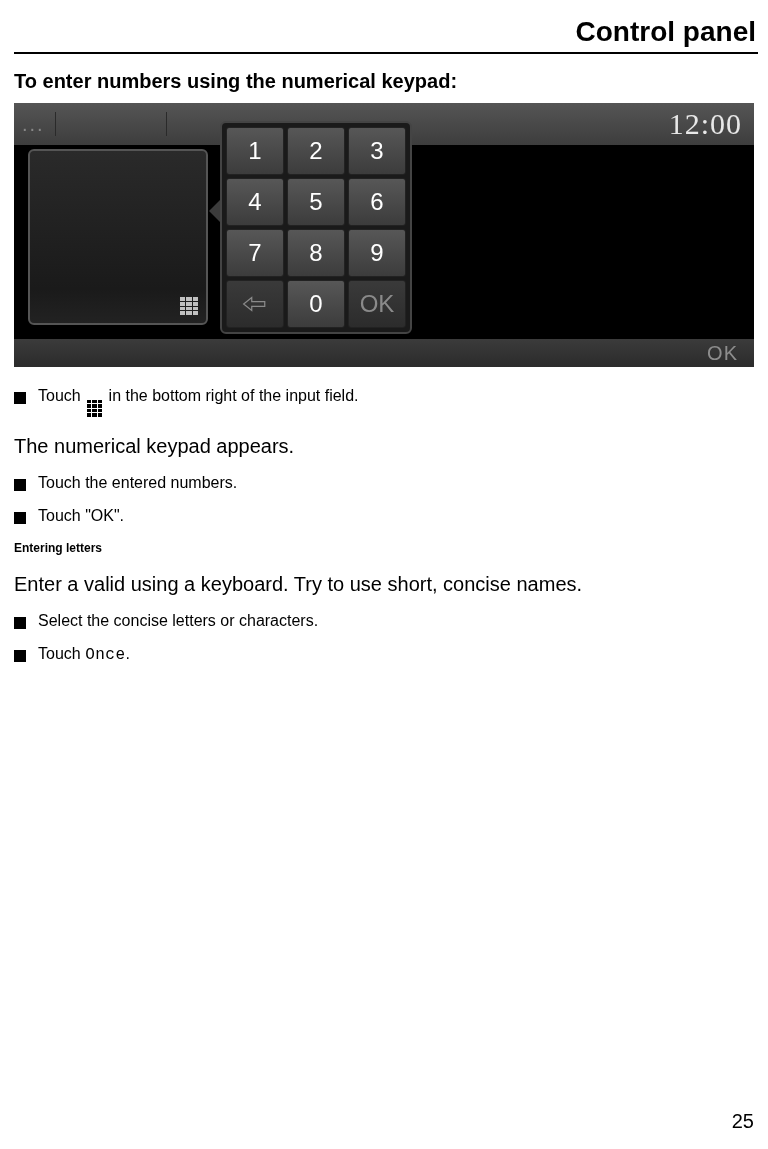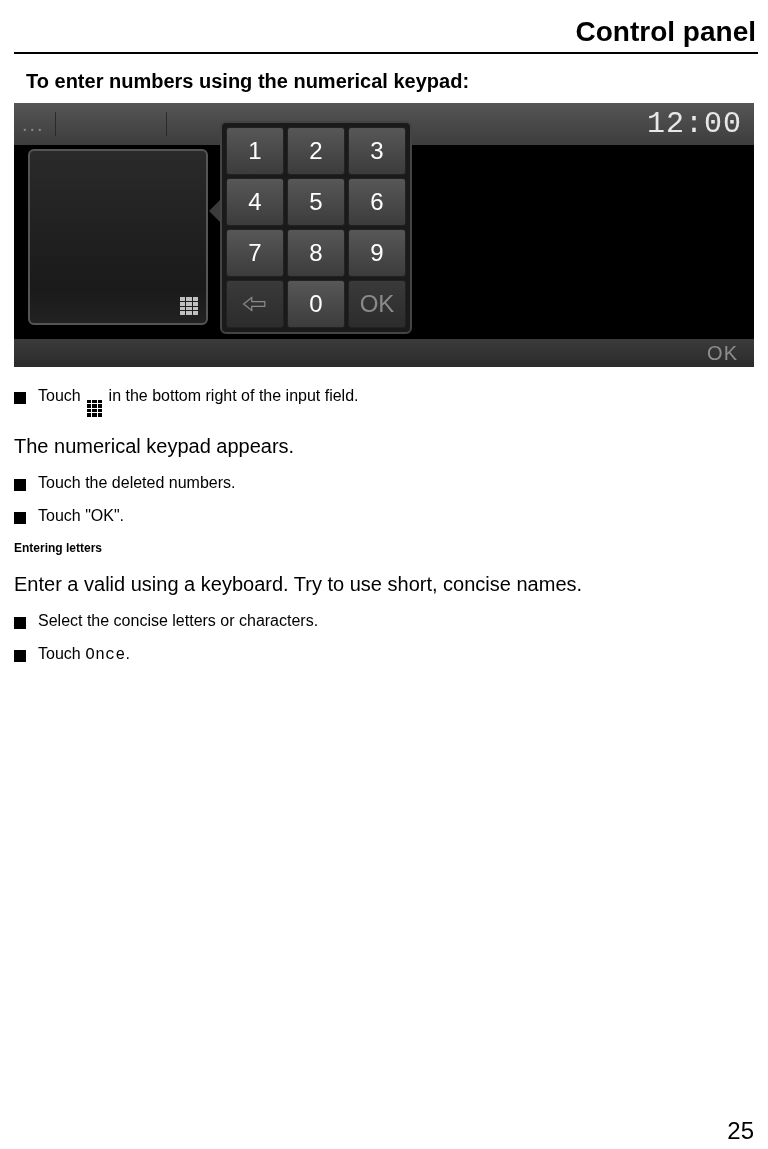--- a/index.html
+++ b/index.html
@@ -20,21 +20,21 @@
     text-align: right;
     font-size: 28px;
     font-weight: bold;
     padding: 0 2px 4px 0;
     border-bottom: 2px solid #000;
     margin-bottom: 16px;
   }
   .subheading {
     font-size: 20px;
     font-weight: bold;
-    margin: 6px 0 10px 12px;
+    margin: 6px 0 10px 0;
   }
   
   .panel {
     width: 740px;
     height: 264px;
     background: #000;
     position: relative;
     overflow: hidden;
     margin-bottom: 18px;
   }
@@ -62,21 +62,21 @@
   .panel-top .vsep.far {
     margin-left: 100px;
   }
   .panel-top .time {
     margin-left: auto;
     margin-right: 12px;
     font-size: 30px;
     font-weight: 300;
     letter-spacing: 1px;
     color: #e8e8e8;
-    font-family: Liberation Mono, monospace;
+    font-family: Liberation Serif, serif;
   }
   .panel-bottom {
     position: absolute;
     left: 0; bottom: 0; right: 0;
     height: 28px;
     background: linear-gradient(#3b3b3b, #2b2b2b);
     display: flex;
     align-items: center;
     justify-content: flex-end;
     padding-right: 16px;
@@ -190,23 +190,23 @@
     gap: 1px;
     margin: 0 2px;
   }
   .inline-icon span { background:#000; }
   .mono {
     font-family: "Courier New", monospace;
     letter-spacing: 0.5px;
   }
   .page-num {
     position: absolute;
-    bottom: 4px;
+    bottom: 16px;
     right: 14px;
-    font-size: 24px;
+    font-size: 20px;
   }
 </style>
 </head>
 <body>
 
 <div class="page">
   <div class="section-title">Control panel</div>
 
   <div class="subheading">To enter numbers using the numerical keypad:</div>
 
@@ -273,21 +273,21 @@
         <span></span>
         <span></span>
         <span></span>
         <span></span>
         <span></span>
       </span><span> in the bottom right of the input field.</span>
   </div>
 
   <div class="para">The numerical keypad appears.</div>
 
-  <div class="step">Touch the deleted numbers.</div>
+  <div class="step">Touch the entered numbers.</div>
 
 
   <div class="step">Touch "OK".</div>
 
   <div class="subheading2">Entering letters</div>
 
   <div class="para">Enter a valid using a keyboard. Try to use short, concise names.</div>
 
   <div class="step">Select the concise letters or characters.</div>
 

